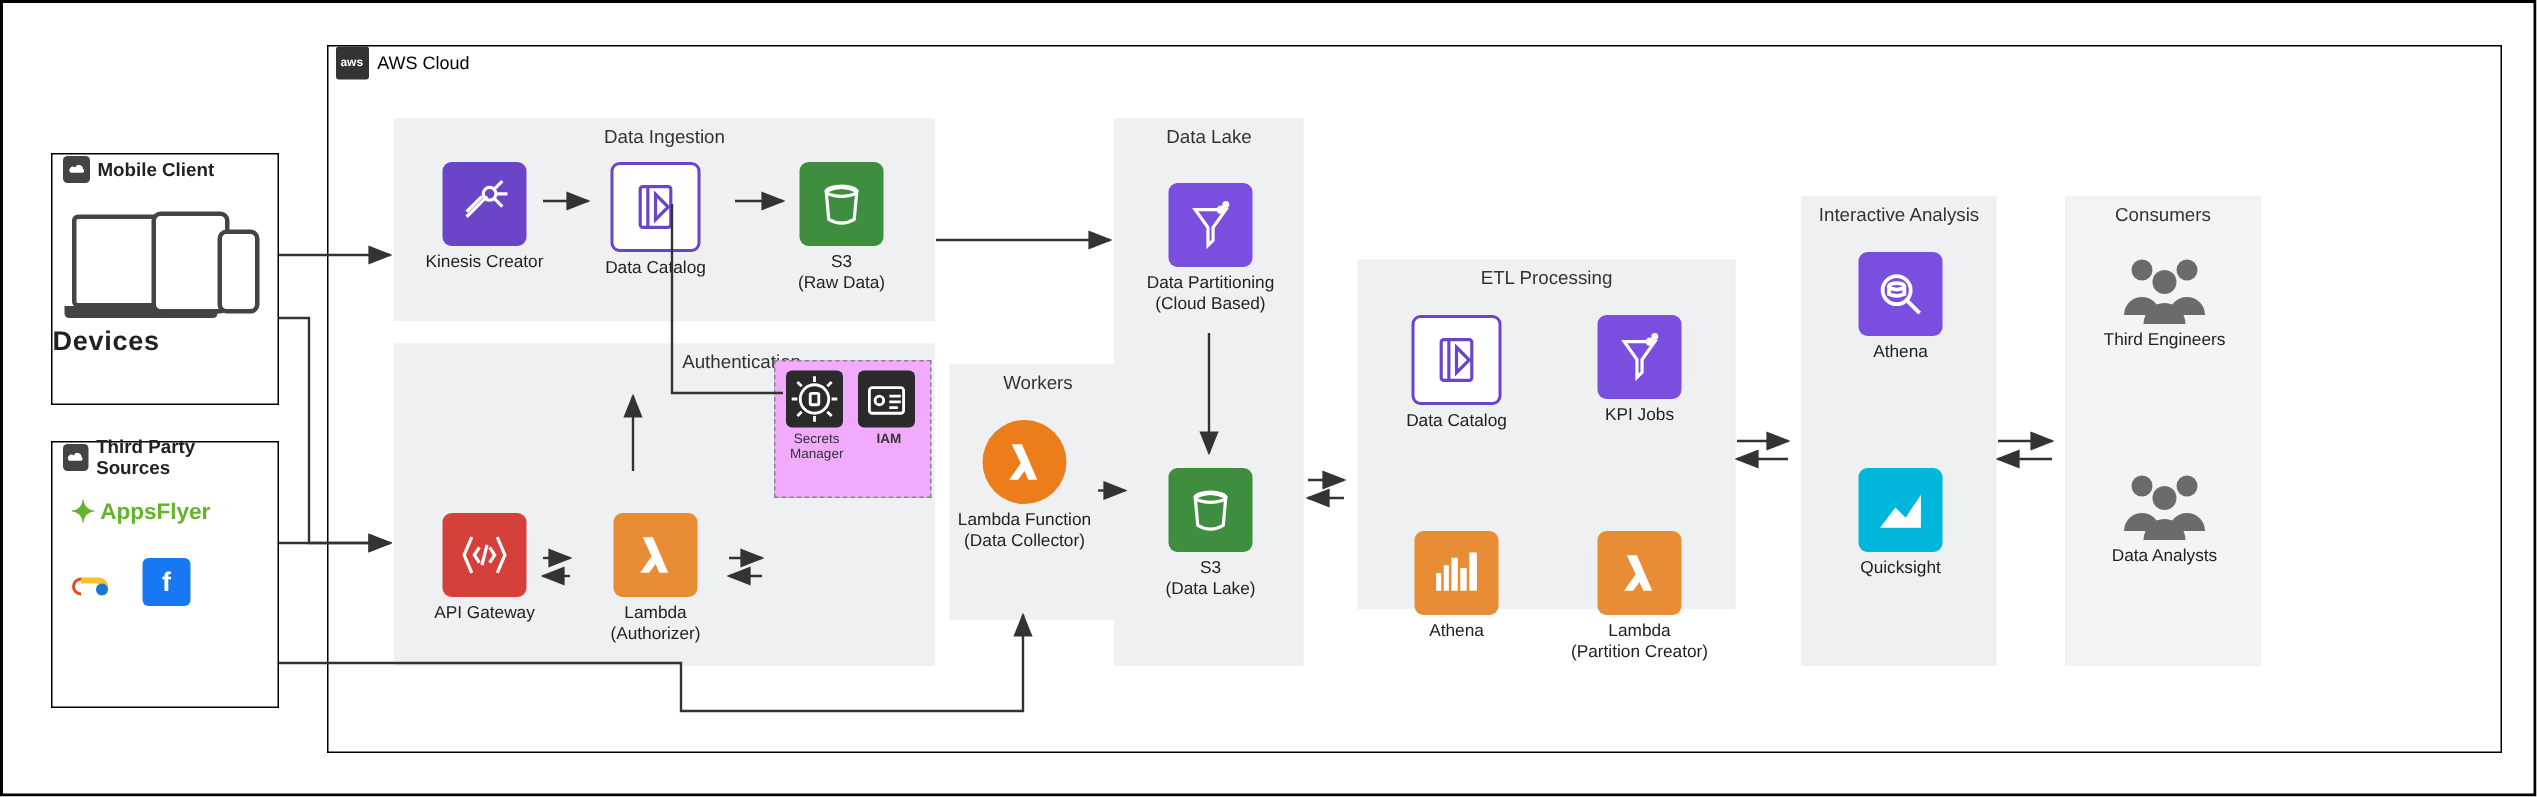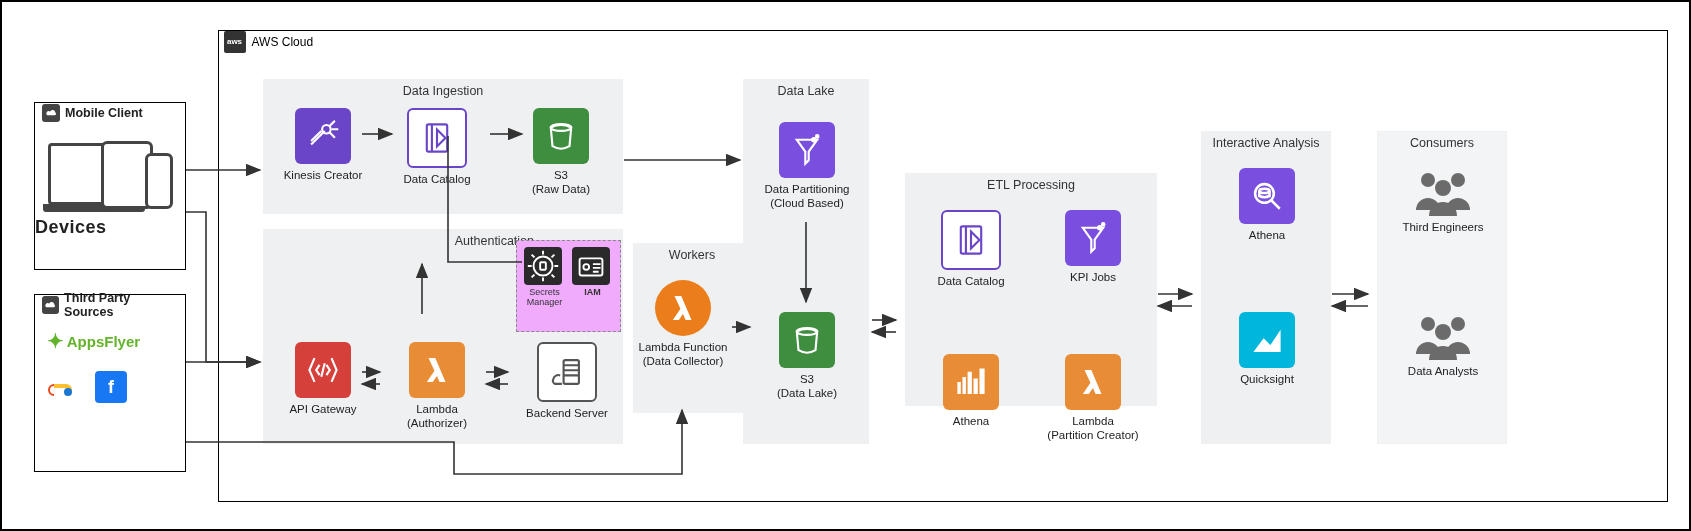--- a/index.html
+++ b/index.html
@@ -191,30 +191,20 @@
       </div>
       <div class="node" style="left:118px;top:112px;">
         <div class="ic orange">
           <svg viewBox="0 0 40 40" fill="#fff">
               <path d="M10 6h8l12 28h-7l-3-7-5 7H8l9-13L10 6z"></path>
             </svg>
         </div>
         <span>Lambda</span><br>
         <span>(Authorizer)</span>
       </div>
-      <div class="node" style="left:248px;top:112px;">
-        <div class="ic" style="background:#fff;border:2px solid #555;">
-          <svg viewBox="0 0 40 40" fill="none" stroke="#555" stroke-width="2.5">
-              <rect x="16" y="6" width="18" height="28" rx="2"></rect>
-              <path d="M16 12h18 M16 18h18 M16 24h18"></path>
-              <path d="M12 24a6 6 0 0 0-8 4 4 4 0 0 0 2 6h8"></path>
-            </svg>
-        </div>
-        <span>Backend Server</span>
-      </div>
     </div>
 
     <div class="grey-group" style="left:414px;top:212px;width:118px;height:170px;">
       <div class="gtitle">Workers</div>
       <div class="node" style="left:-6px;top:36px;">
         <div class="ic dorange" style="border-radius:50%;">
           <svg viewBox="0 0 40 40" fill="#fff">
               <path d="M10 6h8l12 28h-7l-3-7-5 7H8l9-13L10 6z"></path>
             </svg>
         </div>

